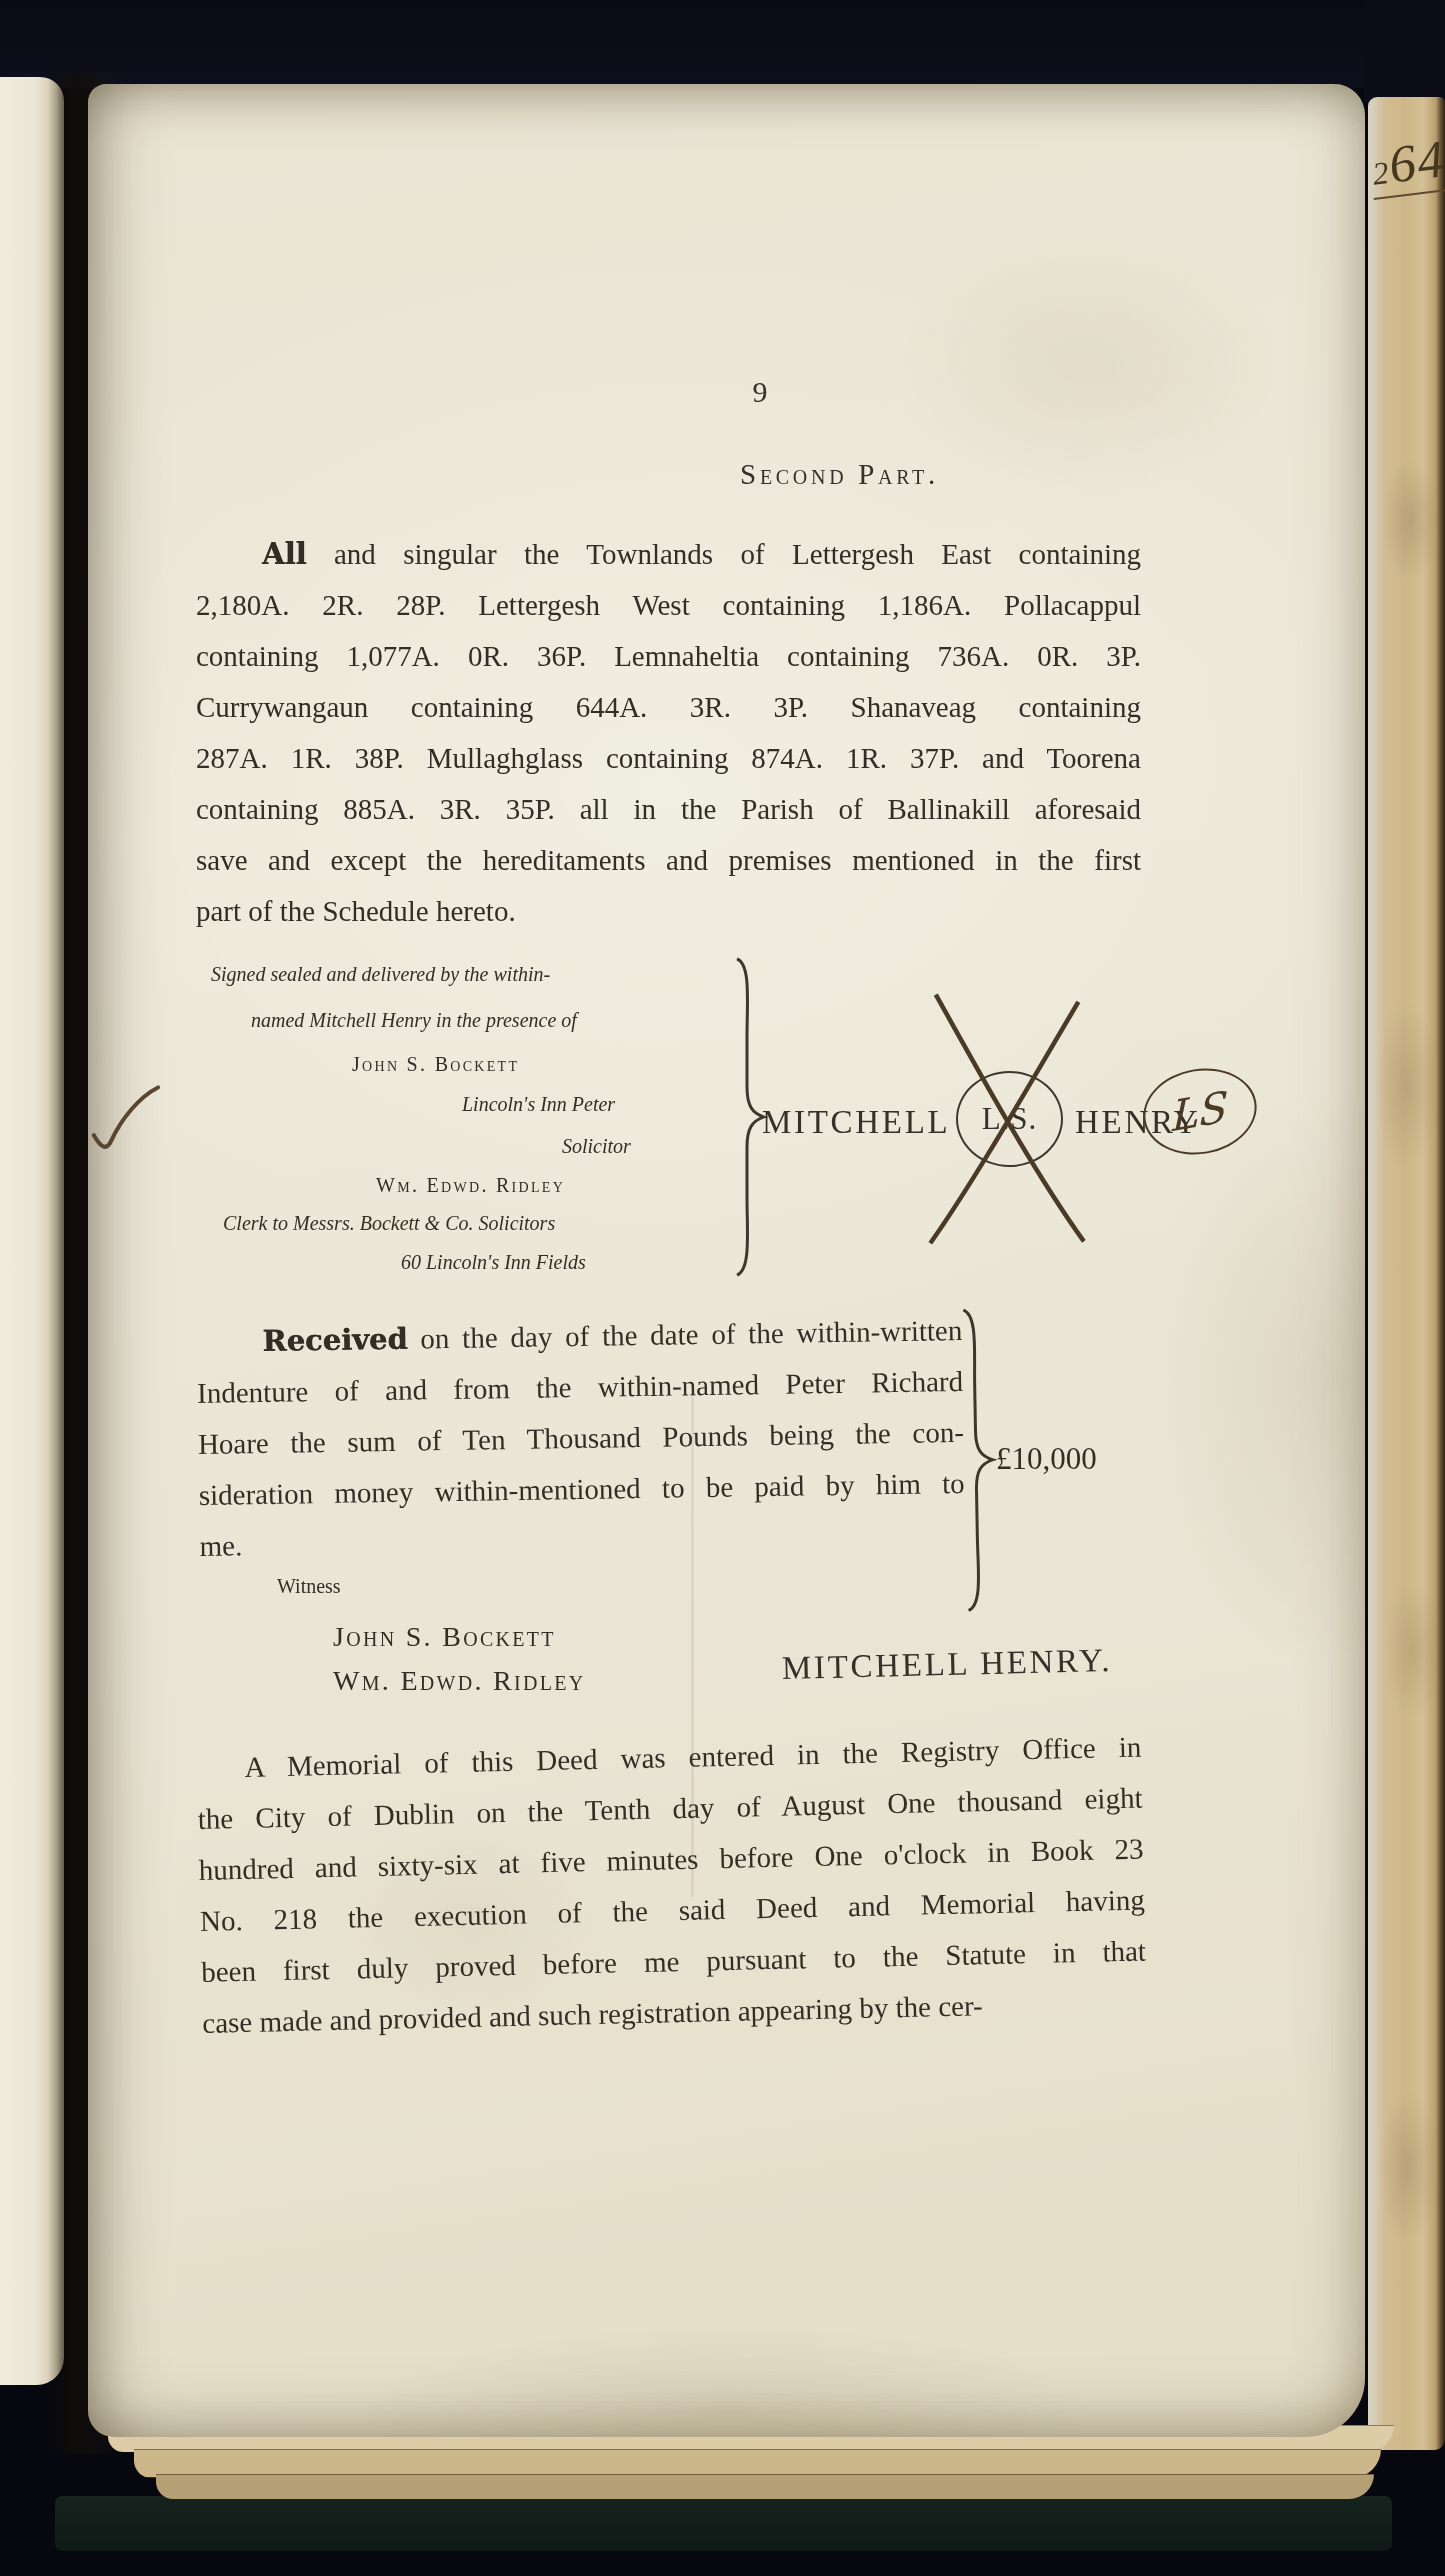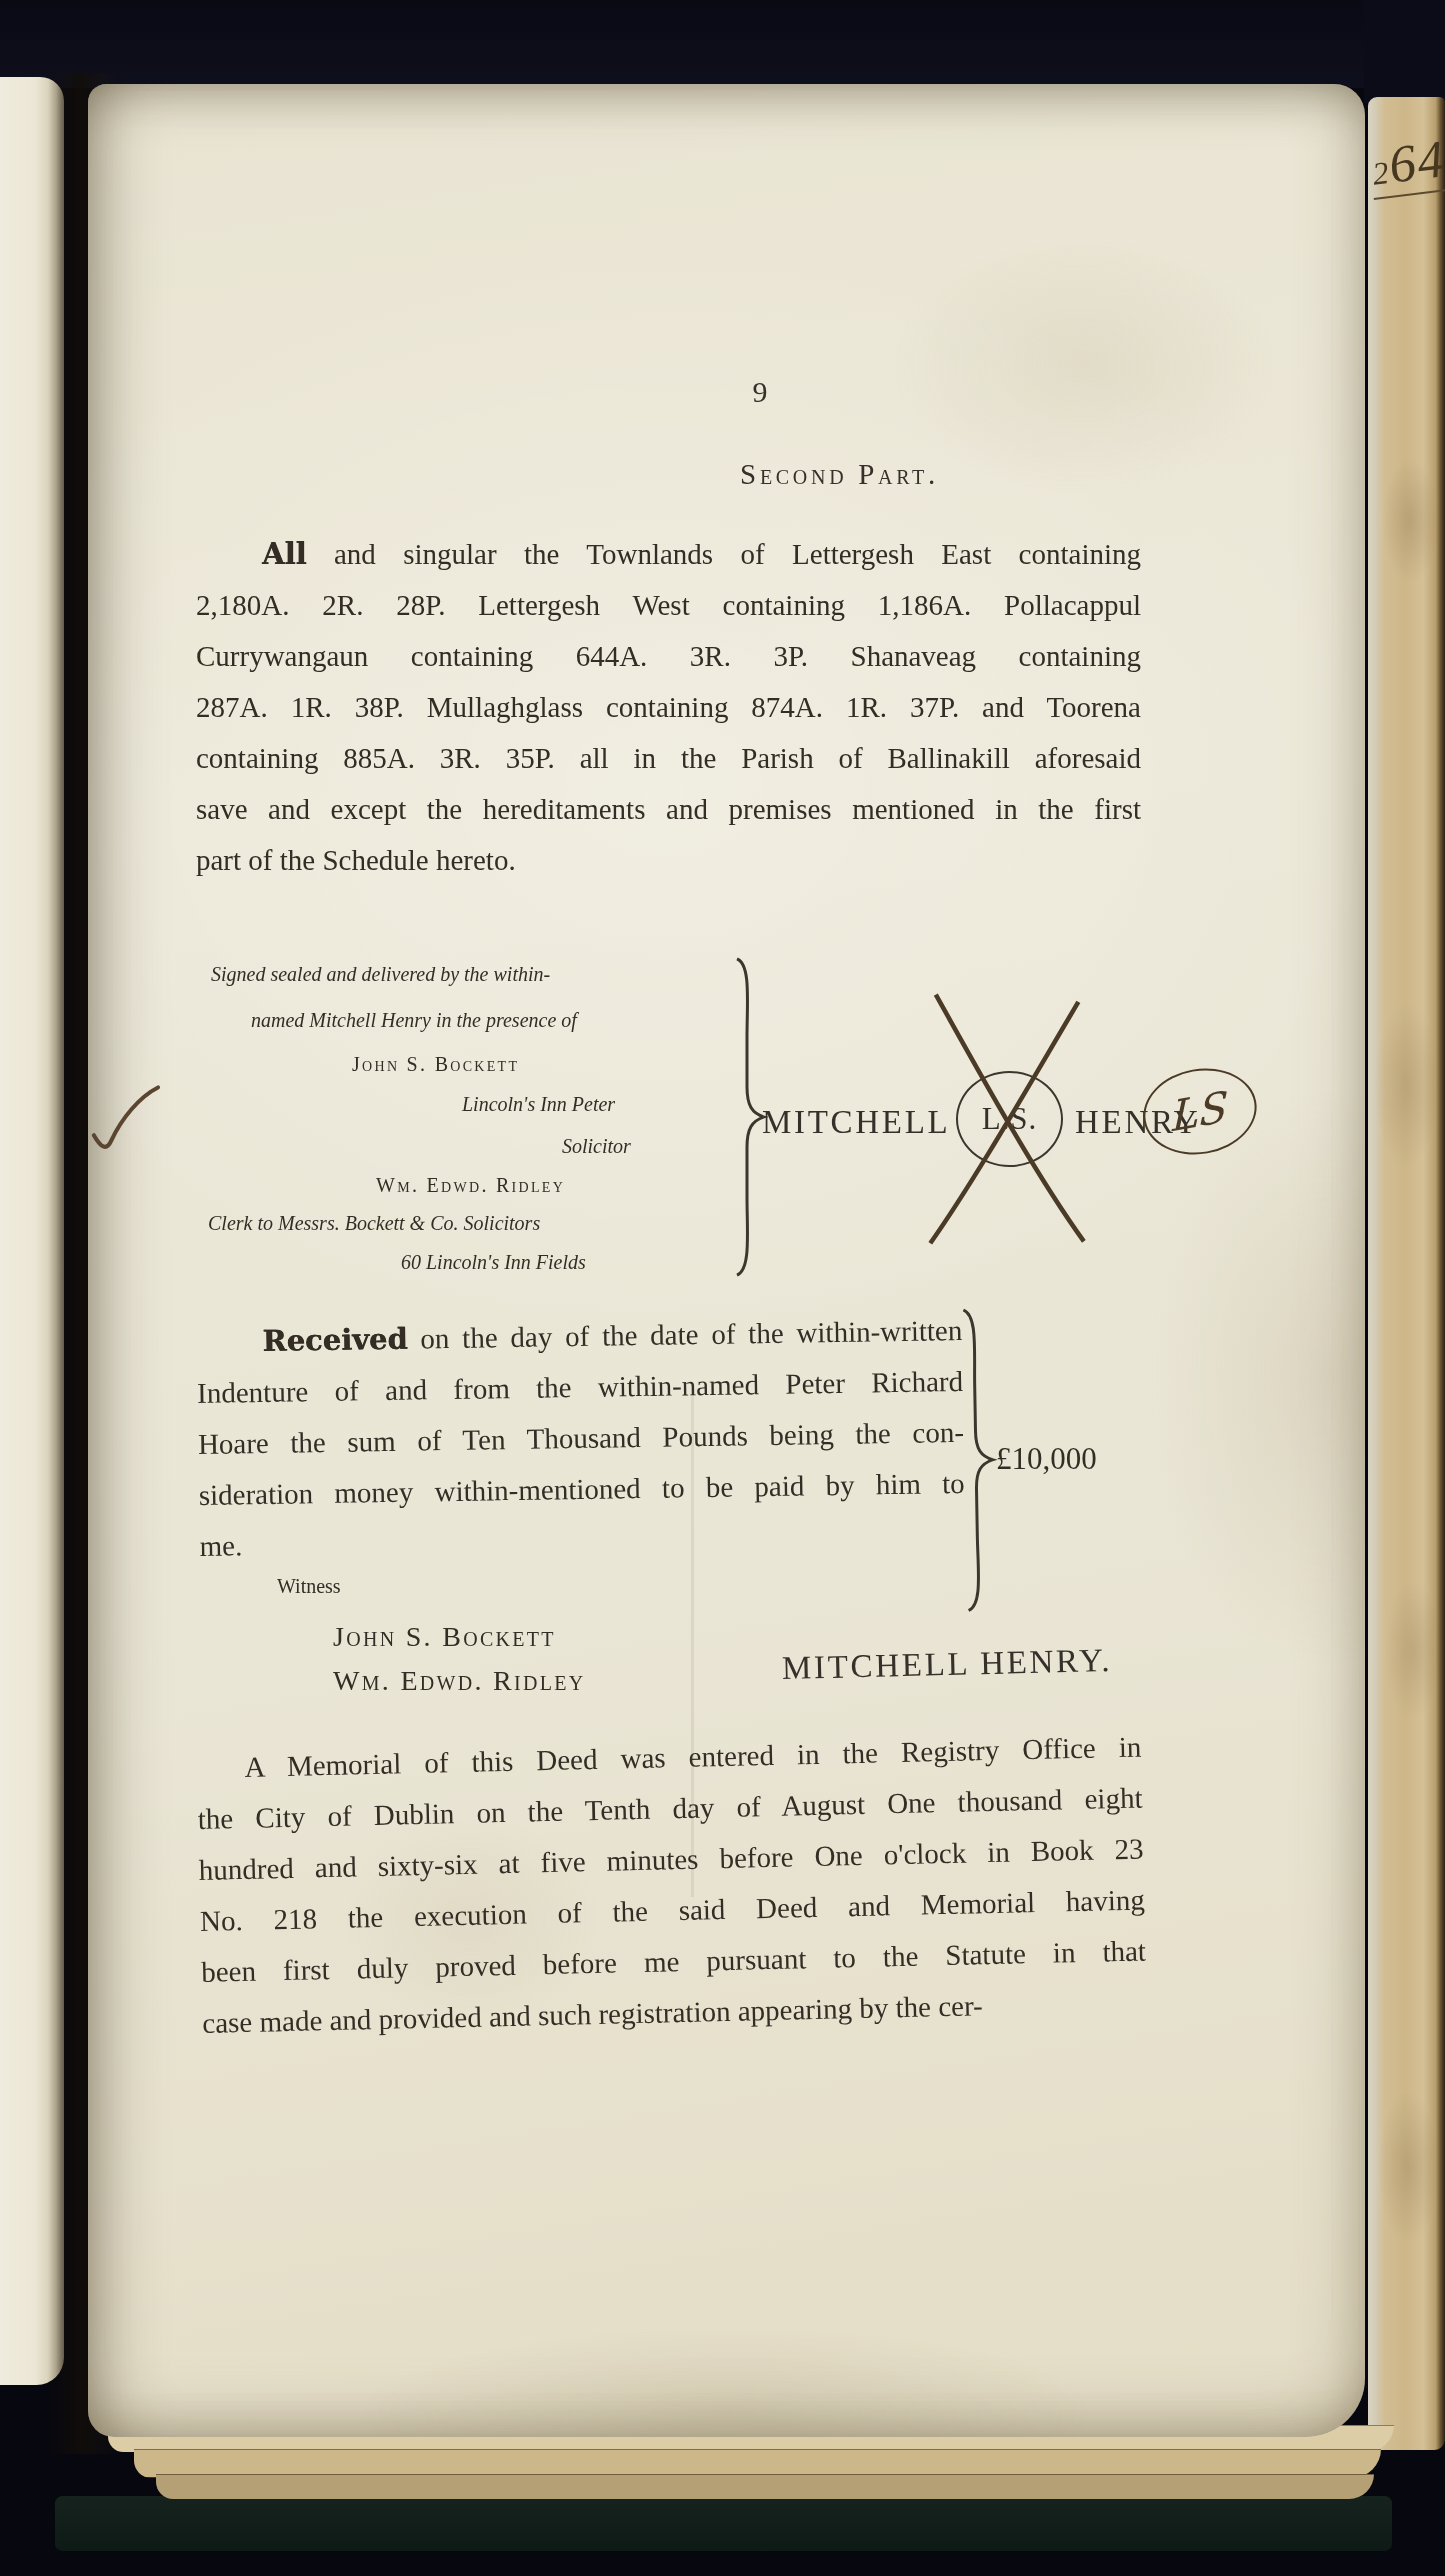--- a/index.html
+++ b/index.html
@@ -106,34 +106,35 @@
 <div class="folio">264</div>
 
 <div class="page">
 
   <div class="pagenum">9</div>
   <div class="heading">Second Part.</div>
 
   <div class="para" style="top:445px;">
     <div class="jline indent"><span class="blackletter">All</span> <span>and singular the Townlands of Lettergesh East containing</span></div>
     <div class="jline">2,180A. 2R. 28P. Lettergesh West containing 1,186A. Pollacappul</div>
+    <div class="jline">containing 1,077A. 0R. 36P. Lemnaheltia containing 736A. 0R. 3P.</div>
     <div class="jline">Currywangaun containing 644A. 3R. 3P. Shanaveag containing</div>
     <div class="jline">287A. 1R. 38P. Mullaghglass containing 874A. 1R. 37P. and Toorena</div>
     <div class="jline">containing 885A. 3R. 35P. all in the Parish of Ballinakill aforesaid</div>
     <div class="jline">save and except the hereditaments and premises mentioned in the first</div>
     <div class="lline">part of the Schedule hereto.</div>
   </div>
 
   <div class="abs att-line it" style="left:123px;top:879px;">Signed sealed and delivered by the within-</div>
   <div class="abs att-line it" style="left:163px;top:925px;">named Mitchell Henry in the presence of</div>
   <div class="abs att-line sc" style="left:264px;top:969px;">John S. Bockett</div>
   <div class="abs att-line it" style="left:374px;top:1009px;">Lincoln's Inn Peter</div>
   <div class="abs att-line it" style="left:474px;top:1051px;text-align:right;">Solicitor</div>
   <div class="abs att-line sc" style="left:288px;top:1090px;">Wm. Edwd. Ridley</div>
-  <div class="abs att-line it" style="left:120px;top:1128px;">Clerk to Messrs. Bockett &amp; Co. Solicitors</div>
+  <div class="abs att-line it" style="left:135px;top:1128px;">Clerk to Messrs. Bockett &amp; Co. Solicitors</div>
   <div class="abs att-line it" style="left:313px;top:1167px;">60 Lincoln's Inn Fields</div>
 
   <svg class="brace" style="left:641px;top:872px;width:40px;height:322px;" viewBox="0 0 40 340" preserveAspectRatio="none">
     <path d="M8 3 C22 9 18 48 18 86 L18 138 C18 158 23 166 35 170 C23 174 18 182 18 202 L18 254 C18 292 22 331 8 337" fill="none" stroke="#3c362d" stroke-width="3"></path>
   </svg>
 
   <div class="abs sig-caps" style="left:674px;top:1020px;">MITCHELL</div>
   <div class="seal-circle">L.S.</div>
   <div class="abs sig-caps" style="left:987px;top:1020px;">HENRY</div>
   <svg class="seal-x" viewBox="0 0 186 286">

